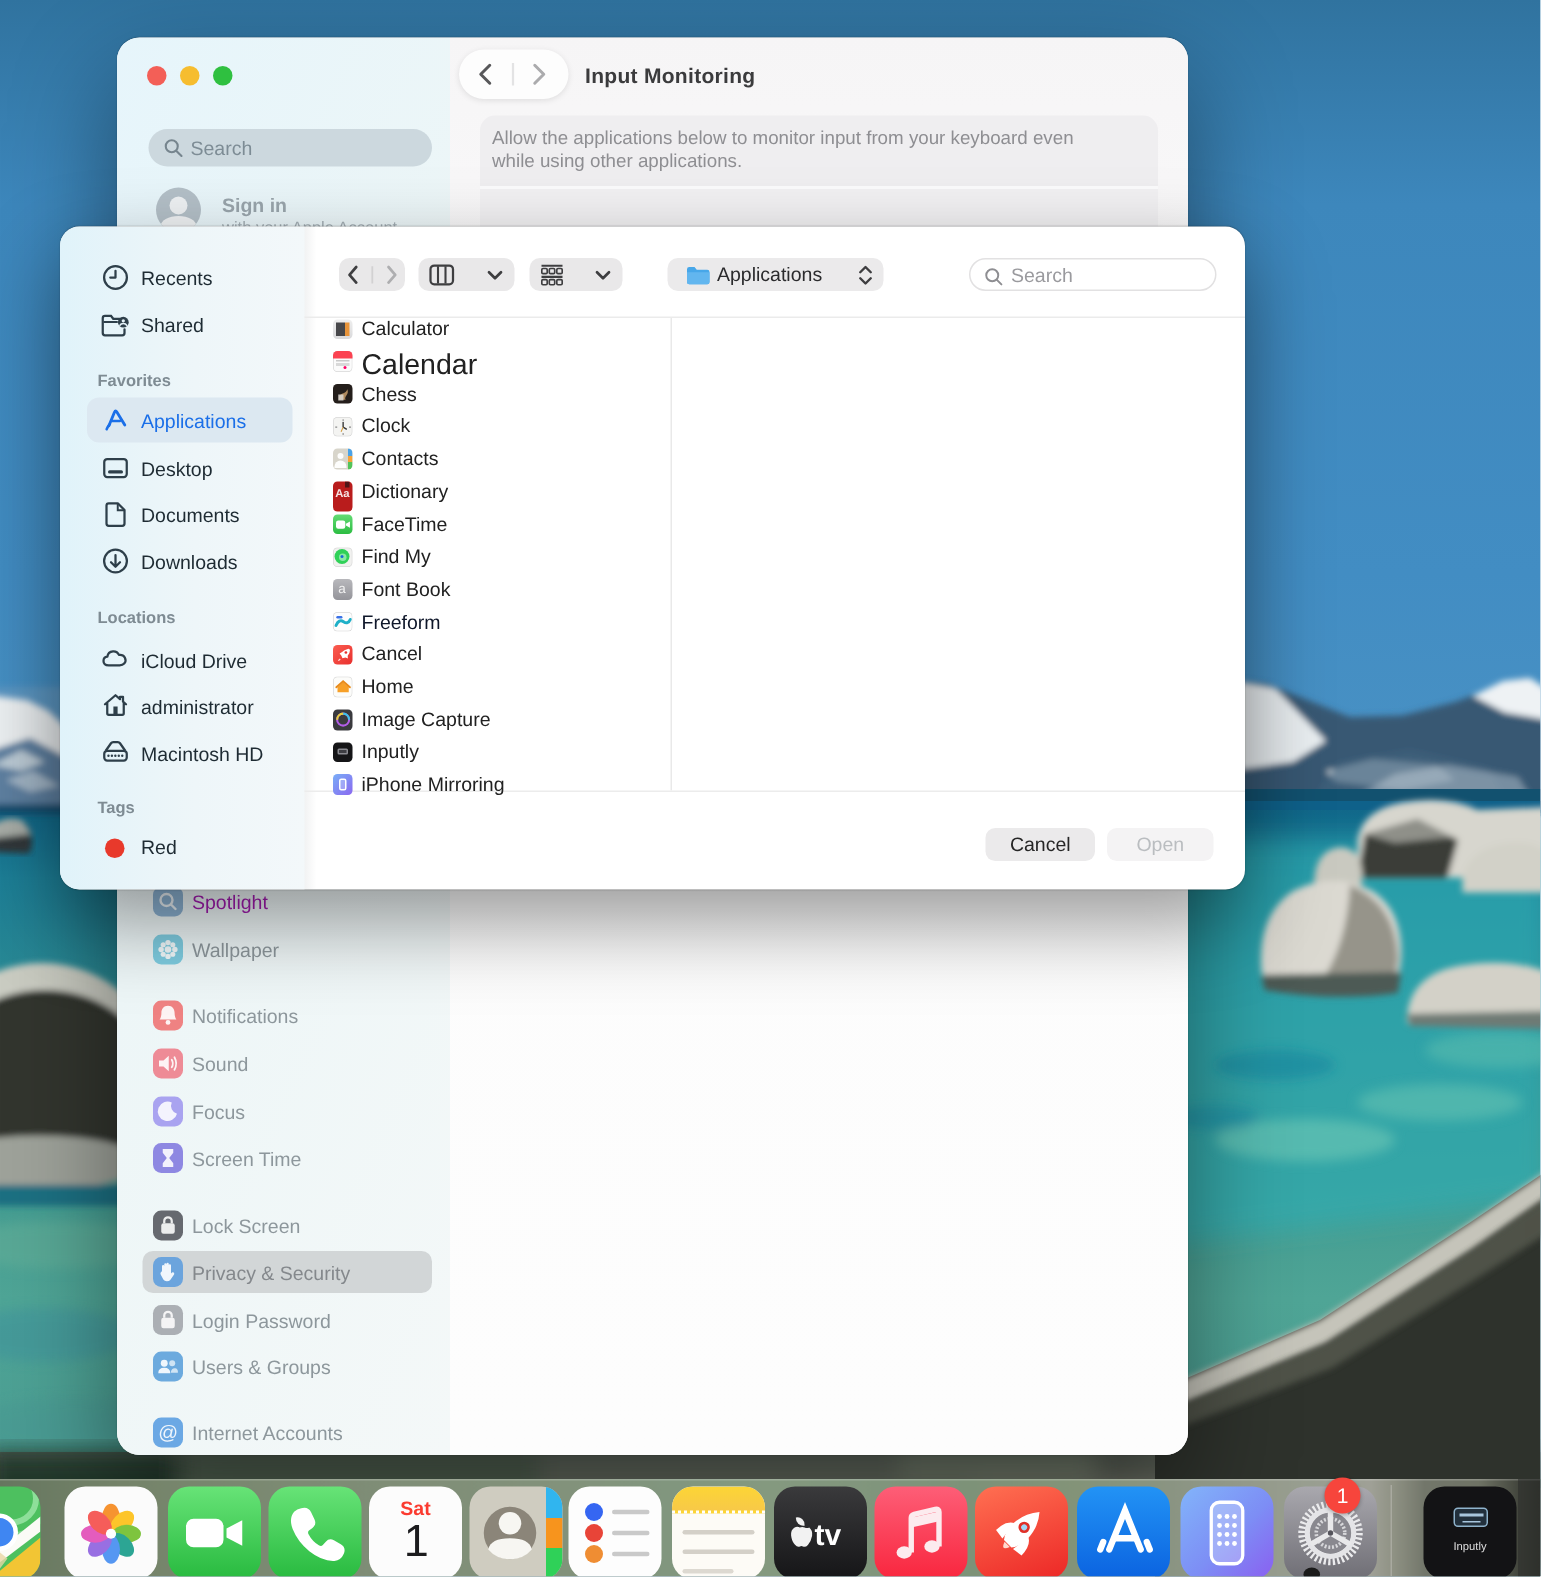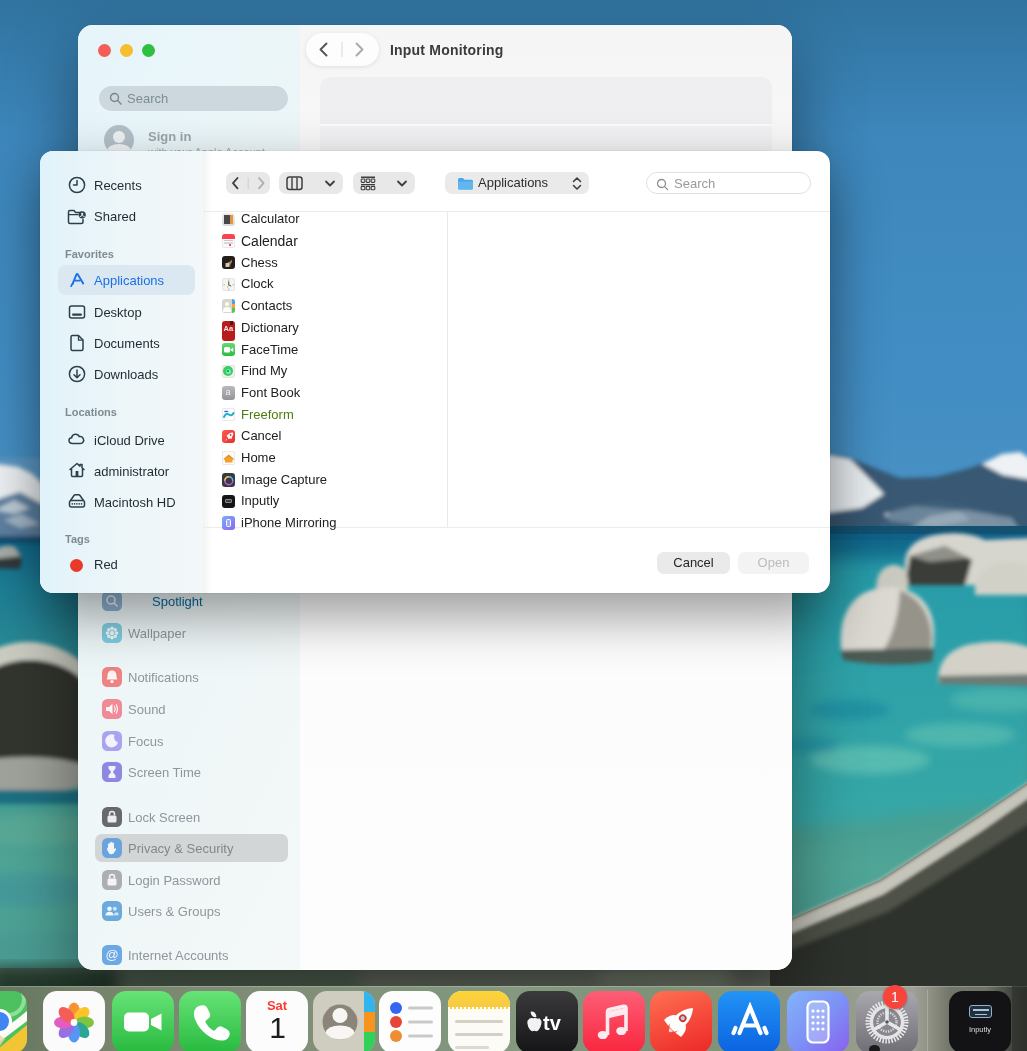--- a/index.html
+++ b/index.html
@@ -152,21 +152,21 @@
   <div class="abs" style="left:70.5px;top:104px;font-size:13px;font-weight:bold;color:#99a5ac;">Sign in</div>
   <div class="abs" style="left:70.5px;top:121px;font-size:11px;color:#a3aeb4;">with your Apple Account</div>
 
   <div class="abs" style="left:17.5px;top:809px;width:193px;height:28px;border-radius:7px;background:#d2d6d7;"></div>
 
   <div class="abs" style="left:24.5px;top:566px;width:20px;height:20px;border-radius:5.5px;background:#8bb1d1;">
     <svg width="20" height="20" viewBox="0 0 20 20">
           <circle cx="9" cy="9" r="4" fill="none" stroke="#e9f0f5" stroke-width="1.6"></circle>
           <line x1="12" y1="12" x2="15" y2="15" stroke="#e9f0f5" stroke-width="1.6" stroke-linecap="round"></line>
         </svg></div>
-  <div class="abs" style="left:50.5px;top:568.5px;font-size:13px;color:#0369a1;margin-left:24px;">Spotlight</div>
+  <div class="abs" style="left:50.5px;top:568.5px;font-size:13px;color:#a21caf;">Spotlight</div>
 
   <div class="abs" style="left:24.5px;top:598px;width:20px;height:20px;border-radius:5.5px;background:#7fcde1;">
     <svg width="20" height="20" viewBox="0 0 20 20">
           <g fill="#f2fafc">
             <circle cx="10" cy="10" r="2.2"></circle>
             <circle cx="10" cy="5.4" r="1.8"></circle>
             <circle cx="10" cy="14.6" r="1.8"></circle>
             <circle cx="5.4" cy="10" r="1.8"></circle>
             <circle cx="14.6" cy="10" r="1.8"></circle>
             <circle cx="6.8" cy="6.8" r="1.7"></circle>
@@ -243,20 +243,21 @@
   <div class="abs" style="left:228.5px;top:8px;width:73px;height:33px;border-radius:17px;background:#fdfdfd;box-shadow:0 1px 4px rgba(0,0,0,0.10);">
     <svg class="abs" style="left:0;top:0" width="73" height="33" viewBox="0 0 73 33">
       <path d="M20.5 10.5 L14.5 16.5 L20.5 22.5" fill="none" stroke="#58585a" stroke-width="2" stroke-linecap="round" stroke-linejoin="round"></path>
       <line x1="36" y1="9" x2="36" y2="24" stroke="#e3e3e4" stroke-width="1.5"></line>
       <path d="M50.5 10.5 L56.5 16.5 L50.5 22.5" fill="none" stroke="#ababad" stroke-width="2" stroke-linecap="round" stroke-linejoin="round"></path>
     </svg>
   </div>
   <div class="abs" style="left:312.5px;top:16.5px;font-size:14px;font-weight:bold;letter-spacing:0.2px;color:#3b3b3d;">Input Monitoring</div>
 
   <div class="abs" style="left:242.5px;top:52px;width:452px;height:78px;border-radius:10px 10px 0 0;background:#efeef0;"></div>
+  <div class="abs" style="left:250.5px;top:60px;width:440px;font-size:12.5px;line-height:14.5px;color:#8e8e92;">Allow the applications below to monitor input from your keyboard even<br>while using other applications.</div>
   <div class="abs" style="left:242.5px;top:99px;width:452px;height:2px;background:#fbfbfc;"></div>
   <div class="abs" style="left:242.5px;top:101px;width:452px;height:29px;background:#f2f1f3;"></div>
 
 </div>
 
 <div id="dialog" class="abs" style="left:40px;top:151px;width:790px;height:442px;border-radius:13px;
   background:#ffffff;box-shadow:0 22px 55px rgba(0,0,0,0.40), 0 0 1px rgba(0,0,0,0.35);overflow:hidden;">
 
   <div class="abs" style="left:0;top:0;width:163px;height:442px;
     background:linear-gradient(90deg,#e0f3fa 0%,#e7f4f9 25%,#eef6f9 55%,#f3f8fa 100%);"></div>
@@ -406,21 +407,21 @@
     <div class="abs" style="left:8.5px;top:2px;width:2.5px;height:9.5px;background:#e8943a;"></div>
       </div>
   <div class="abs" style="left:201px;top:60.3px;font-size:13px;color:#212121;">Calculator</div>
 
   <div class="abs" style="left:181.5px;top:83.2px;width:13.5px;height:13.5px;border-radius:3px;background:#fbfbfb;box-shadow:inset 0 0 0 0.5px #d8d8d8;">
     <div class="abs" style="left:0;top:0;width:13.5px;height:4.5px;border-radius:3px 3px 0 0;background:#fb4251;"></div>
     <div class="abs" style="left:2px;top:6px;width:9px;height:1.2px;background:#c9c9c9;"></div>
     <div class="abs" style="left:2px;top:8.2px;width:9px;height:1.2px;background:#d9d9d9;"></div>
     <div class="abs" style="left:7px;top:10.2px;width:2px;height:2px;border-radius:50%;background:#f06"></div>
       </div>
-  <div class="abs" style="left:201px;top:82px;font-size:14px;color:#212121;">Calendar</div>
+  <div class="abs" style="left:201px;top:82px;font-size:19px;color:#212121;">Calendar</div>
 
   <div class="abs" style="left:181.5px;top:104.9px;width:13.5px;height:13.5px;border-radius:3px;background:#241e1b;">
     <svg width="13.5" height="13.5" viewBox="0 0 13.5 13.5">
           <path d="M4 10.5 Q3.5 7.5 6 6.5 Q9 5.5 9.5 3.5 Q10.5 5.5 9 7.5 Q7.5 9.5 8.5 10.5 Z" fill="#b08a5e"></path>
           <rect x="3.5" y="7" width="3.5" height="4" fill="#ded9d3" opacity="0.85"></rect>
         </svg></div>
   <div class="abs" style="left:201px;top:103.7px;font-size:13px;color:#212121;">Chess</div>
 
   <div class="abs" style="left:181.5px;top:126.6px;width:13.5px;height:13.5px;border-radius:3px;background:#f4f4f2;box-shadow:inset 0 0 0 0.5px #d8d8d8;">
     <svg width="13.5" height="13.5" viewBox="0 0 13.5 13.5">
@@ -468,21 +469,21 @@
   <div class="abs" style="left:181.5px;top:235.2px;width:13.5px;height:13.5px;border-radius:3px;background:linear-gradient(#b8b8bc,#94949a);">
     <div class="abs" style="left:4px;top:1px;font-size:9px;color:#f2f2f2;">a</div>
       </div>
   <div class="abs" style="left:201px;top:233.9px;font-size:13px;color:#212121;">Font Book</div>
 
   <div class="abs" style="left:181.5px;top:256.9px;width:13.5px;height:13.5px;border-radius:3px;background:#fdfdfd;box-shadow:inset 0 0 0 0.5px #d8d8d8;">
     <svg width="13.5" height="13.5" viewBox="0 0 13.5 13.5">
           <path d="M2 9 Q4 4.5 7 6.5 Q10 8.5 11.5 5" fill="none" stroke="#1fb0c8" stroke-width="2" stroke-linecap="round"></path>
           <path d="M3 3.5 L5.5 3.5" stroke="#3a71e8" stroke-width="1.6" stroke-linecap="round"></path>
         </svg></div>
-  <div class="abs" style="left:201px;top:255.6px;font-size:13px;color:#4d7c0f;">Freeform</div>
+  <div class="abs" style="left:201px;top:255.6px;font-size:13px;color:#0f172a;">Freeform</div>
 
   <div class="abs" style="left:181.5px;top:278.6px;width:13.5px;height:13.5px;border-radius:3px;background:linear-gradient(135deg,#fb5d50,#e8302e);">
     <svg width="13.5" height="13.5" viewBox="0 0 13.5 13.5">
           <path d="M9.8 2.6 Q11 2.2 11.3 3.5 Q11.3 5.5 9.8 7.2 L9.9 9 L8.3 8.4 L6.3 8.9 L5.6 7.1 L4.4 5.7 L5.8 4.8 Q7.5 3.2 9.8 2.6 Z" fill="#fff"></path>
           <circle cx="8.6" cy="5" r="0.9" fill="#e8302e"></circle>
           <path d="M4.6 9 Q3.6 9.4 3.2 10.8 Q4.6 10.4 5.1 9.6 Z" fill="#ffd9d4"></path>
         </svg></div>
   <div class="abs" style="left:201px;top:277.3px;font-size:13px;color:#212121;">Cancel</div>
 
   <div class="abs" style="left:181.5px;top:300.3px;width:13.5px;height:13.5px;border-radius:3px;background:#fcfcfa;box-shadow:inset 0 0 0 0.5px #d8d8d8;">

